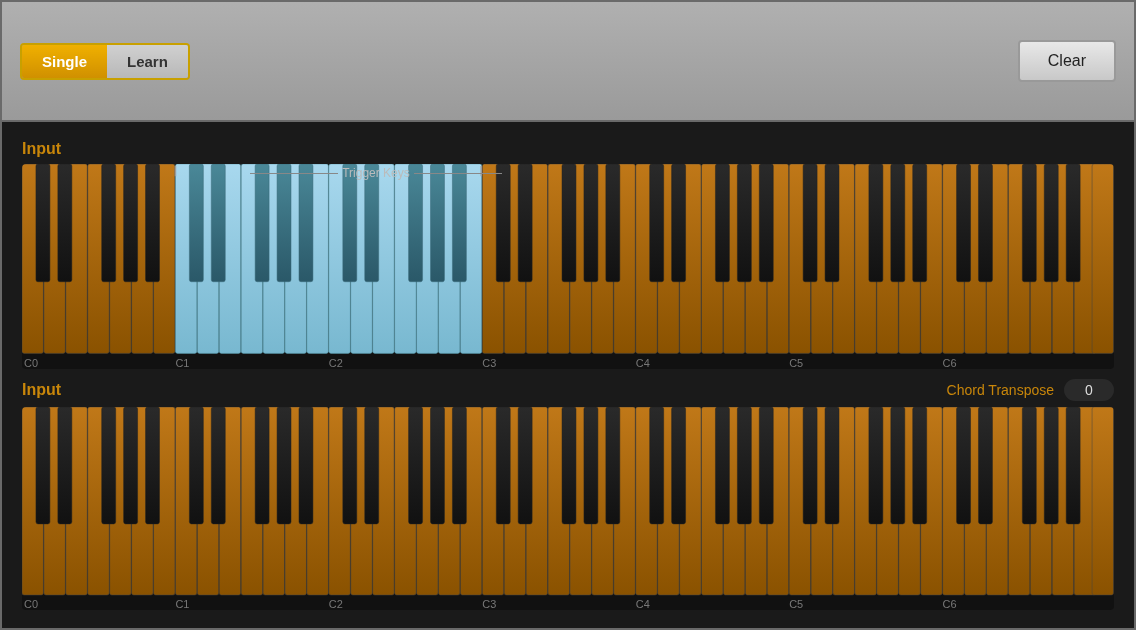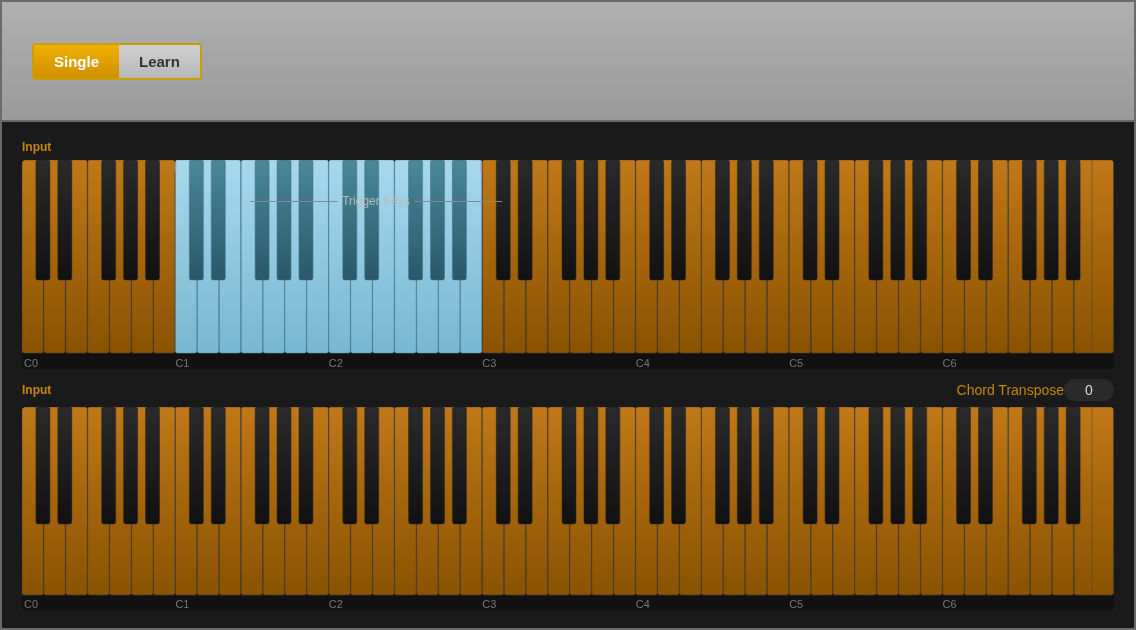--- a/index.html
+++ b/index.html
@@ -19,21 +19,21 @@
       flex-direction: column;
       border: 2px solid #6a6a6a;
     }
 
     
     .toolbar {
       height: 120px;
       background: linear-gradient(to bottom, #b0b0b0, #9a9a9a);
       display: flex;
       align-items: center;
-      padding: 0 30px;
+      padding: 0 18px;
       flex-shrink: 0;
       border-bottom: 2px solid #6a6a6a;
     }
 
     .mode-buttons {
       display: flex;
       gap: 0;
       border: 2px solid #c8a000;
       border-radius: 4px;
       overflow: hidden;
@@ -93,28 +93,29 @@
     }
 
     .section-header {
       display: flex;
       align-items: center;
       margin-bottom: 6px;
     }
 
     .section-label {
       color: #c8860a;
-      font-size: 12px;
+      font-size: 16px;
       font-weight: bold;
     }
 
     .chord-transpose-area {
       margin-left: auto;
       display: flex;
       align-items: center;
+      gap: 10px;
     }
 
     .chord-transpose-label {
       color: #c8860a;
       font-size: 14px;
     }
 
     .chord-transpose-value {
       background: #2a2a2a;
       border-radius: 12px;
@@ -142,21 +143,20 @@
       width: 252px;
       text-align: center;
       color: #bbb;
       font-size: 12px;
       display: flex;
       align-items: center;
       justify-content: center;
       gap: 4px;
       z-index: 10;
       pointer-events: none;
-      margin-top: 32px;
     }
 
     .trigger-line {
       flex: 1;
       height: 1px;
       background: #888;
     }
 
     
     svg.piano {
@@ -168,20 +168,21 @@
 <body>
 
 <div class="app-wrapper">
 
   <div class="toolbar">
     <div class="mode-buttons">
       <button class="mode-btn active">Single</button>
       <button class="mode-btn inactive">Learn</button>
     </div>
     <div class="toolbar-right">
+      <button class="action-btn">Clear</button>
     </div>
   </div>
 
   <div class="main-content">
 
     <div class="section">
       <div class="section-header">
         <span class="section-label">Input</span>
       </div>
       <div class="piano-container">

